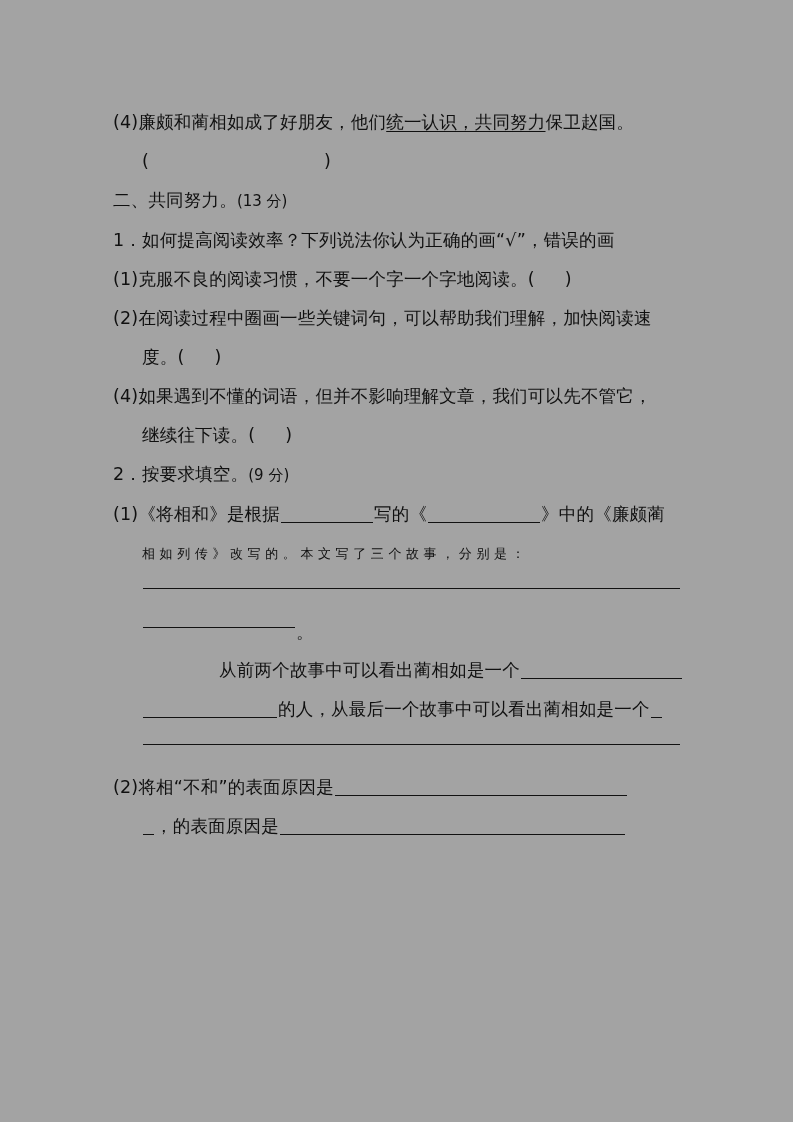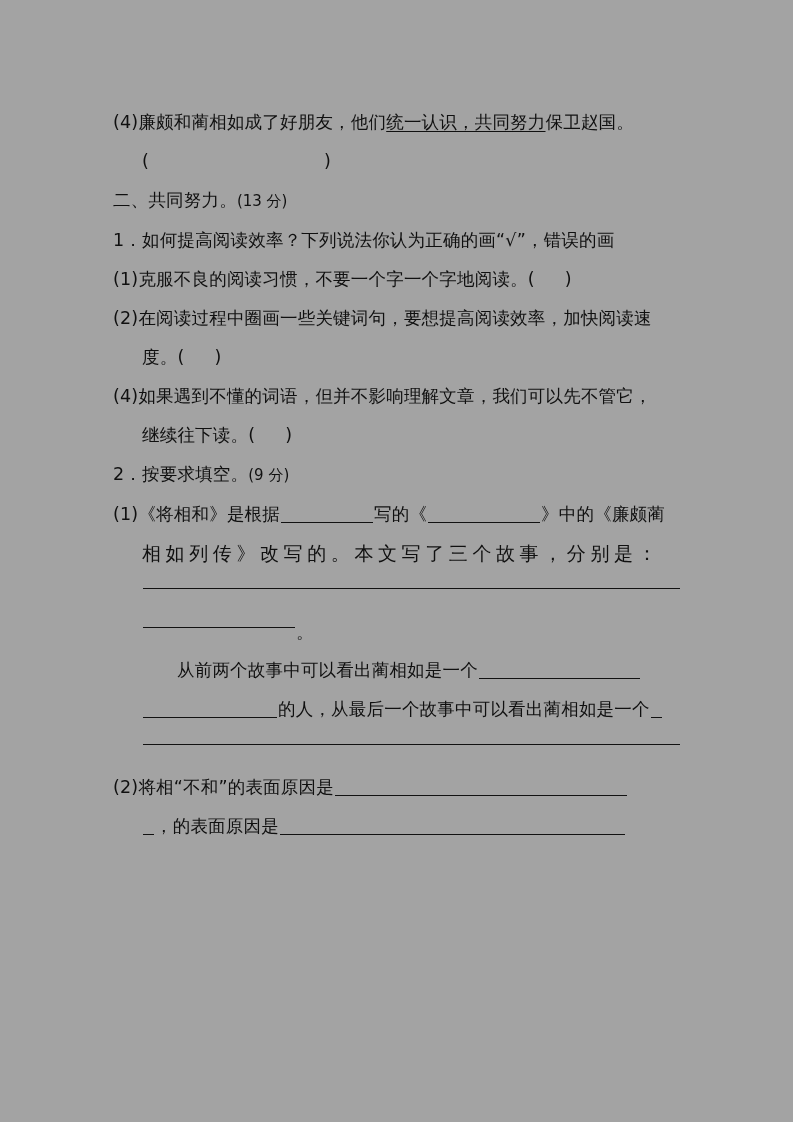--- a/index.html
+++ b/index.html
@@ -29,26 +29,26 @@
     width: 570px;
   }
   .ln {
     font-size: 17.5px;
     line-height: 39px;
     white-space: nowrap;
     letter-spacing: 0.2px;
     color: #101010;
   }
   .indent1 { padding-left: 29px; }
-  .indent2 { padding-left: 64px; }
+  .indent2 { padding-left: 64px; text-align: right; }
   .score { font-size: 15px; letter-spacing: 0px; }
   
   .stretch {
     letter-spacing: 4.6px;
-    font-size: 19px;
+    font-size: 13px;
   }
   .u {
     text-decoration: underline;
     text-underline-offset: 3px;
     text-decoration-thickness: 1.1px;
   }
   
   .blank {
     display: inline-block;
     border-bottom: 1.3px solid #111;
@@ -83,21 +83,21 @@
 
     <div class="ln indent1"><span>(</span><span class="paren-gap"></span><span>)</span></div>
 
     <div class="ln"><span>二、共同努力。</span><span class="score">(13 分)</span></div>
 
     <div class="ln"><span>1．</span><span>如何提高阅读效率？下列说法你认为正确的画“√”，错误的画</span></div>
 
 
     <div class="ln"><span>(1)</span><span>克服不良的阅读习惯，不要一个字一个字地阅读。(</span><span class="gap-xs"></span><span>)</span></div>
 
-    <div class="ln"><span>(2)</span><span>在阅读过程中圈画一些关键词句，要想提高阅读效率，加快阅读速</span></div>
+    <div class="ln"><span>(2)</span><span>在阅读过程中圈画一些关键词句，可以帮助我们理解，加快阅读速</span></div>
     <div class="ln indent1"><span>度。(</span><span class="gap-xs"></span><span>)</span></div>
 
 
     <div class="ln"><span>(4)</span><span>如果遇到不懂的词语，但并不影响理解文章，我们可以先不管它，</span></div>
     <div class="ln indent1"><span>继续往下读。(</span><span class="gap-xs"></span><span>)</span></div>
 
     <div class="ln"><span>2．</span><span>按要求填空。</span><span class="score">(9 分)</span></div>
 
     <div class="ln"><span>(1)</span><span>《将相和》是根据</span><span class="blank b-1"></span><span>写的《</span><span class="blank b-2"></span><span>》中的《廉颇蔺</span></div>
 

